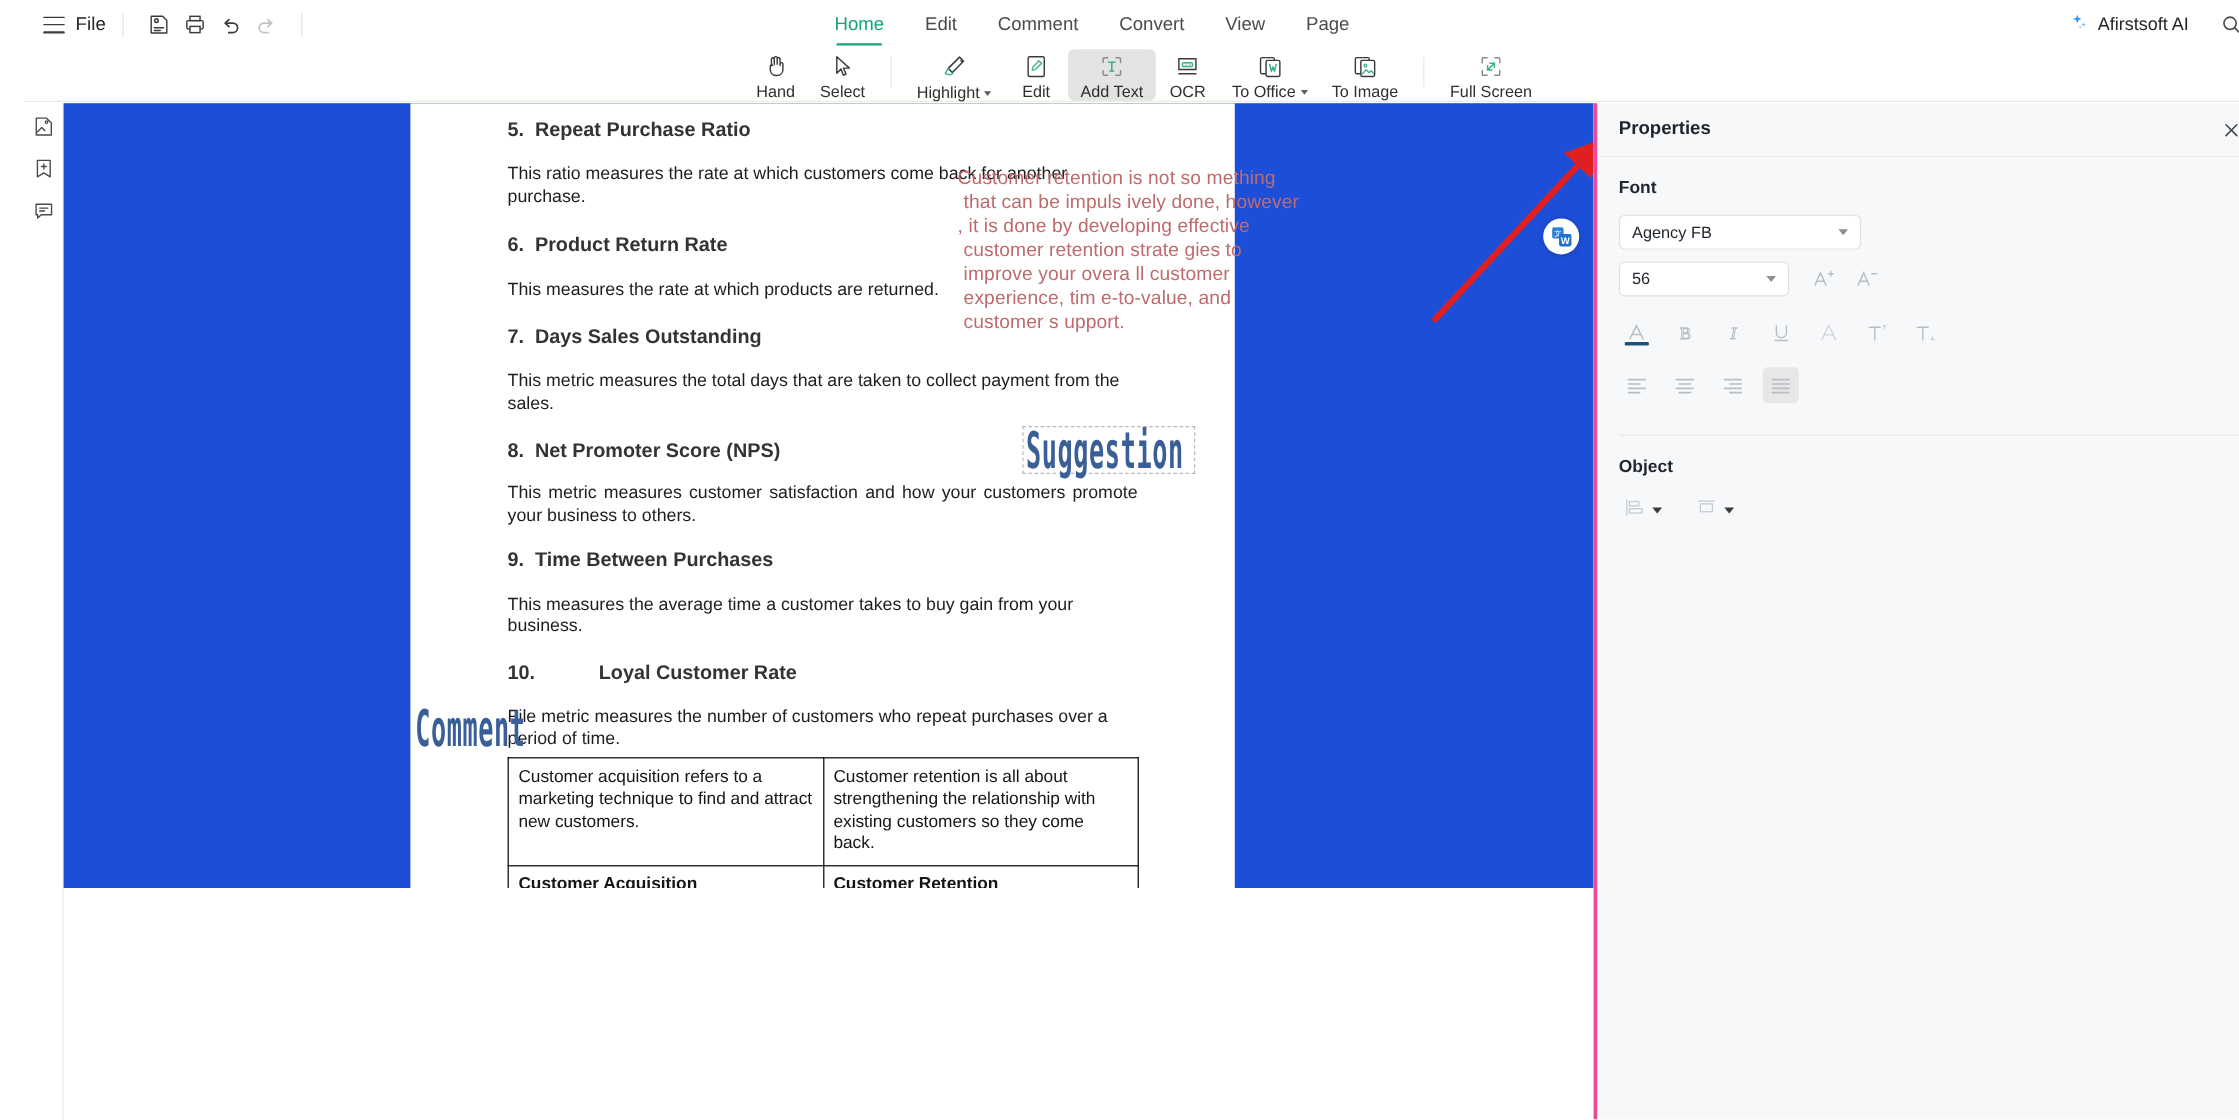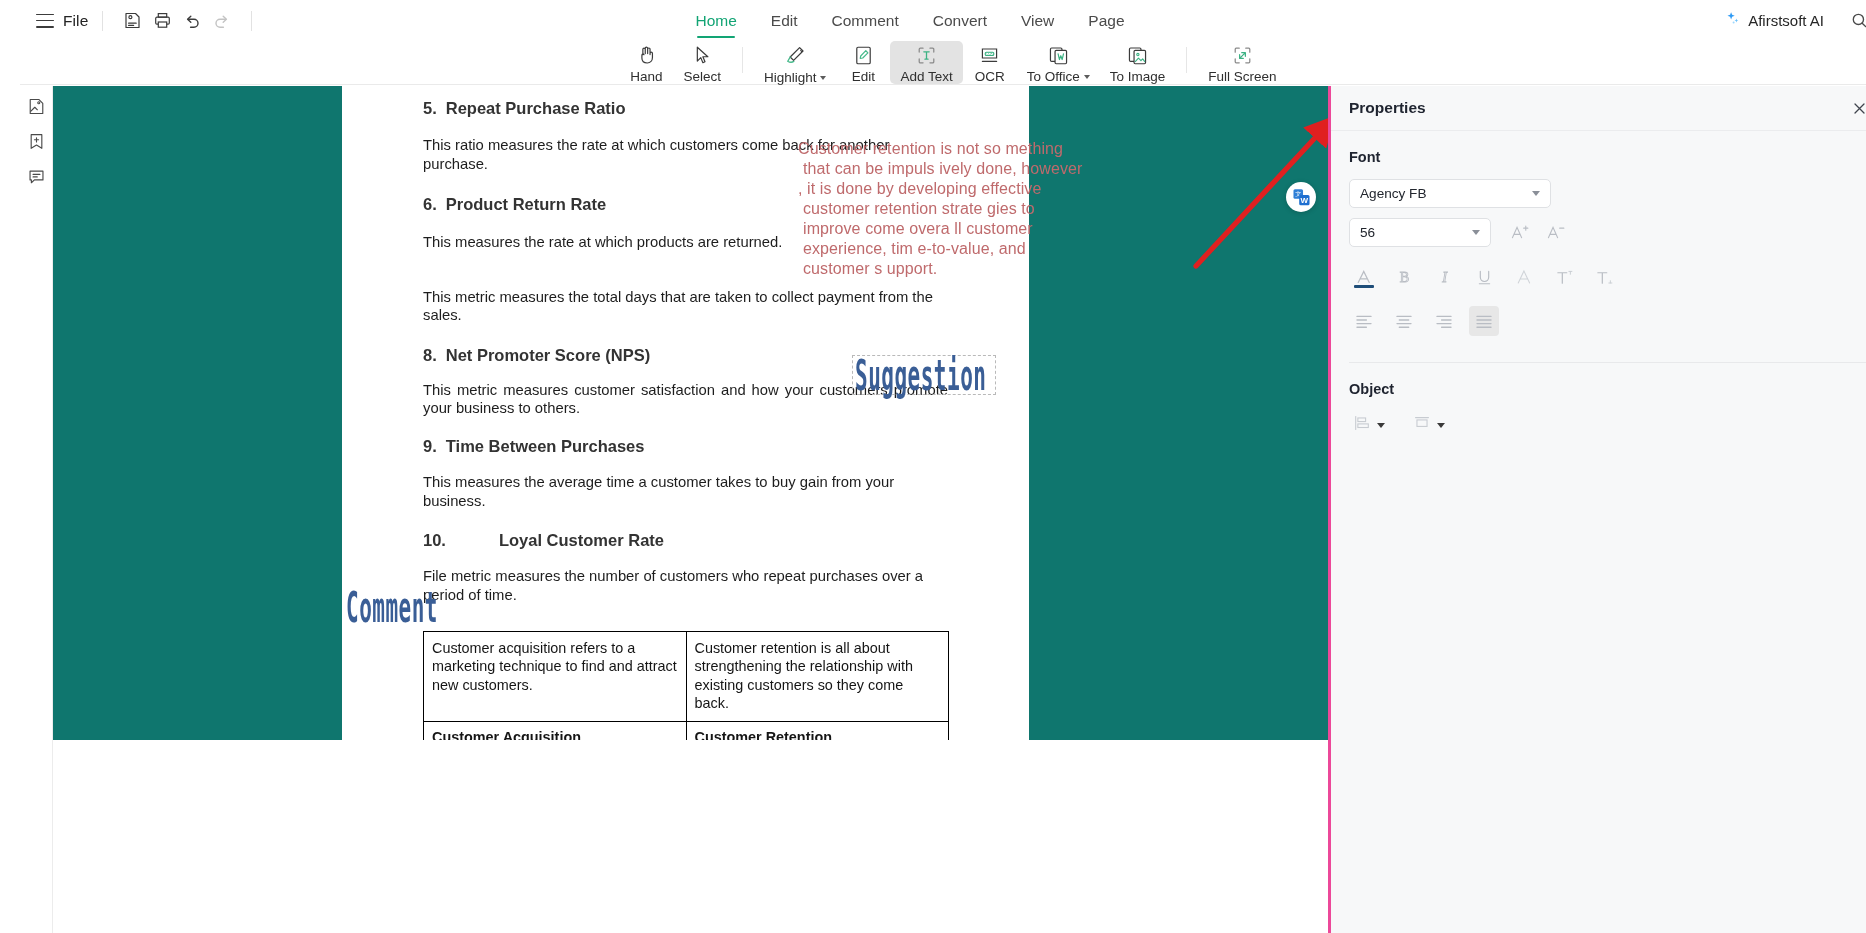--- a/index.html
+++ b/index.html
@@ -75,21 +75,21 @@
     position: absolute; left: 0; top: 86px; width: 33px; height: 847px;
     background: #ffffff; border-right: 1px solid #ececec;
     display: flex; flex-direction: column; align-items: center; padding-top: 9px; gap: 9px;
   }
   .lr-item { width: 26px; height: 26px; display: flex; align-items: center;
     justify-content: center; cursor: pointer; border-radius: 4px; }
 
   
   .viewer {
     position: absolute; left: 33px; top: 86px; width: 1275px; height: 654px;
-    background: #0f766e; overflow: hidden;
+    background: #1d4ed8; overflow: hidden;
   }
   .page {
     position: absolute; left: 289px; top: 0; width: 687px; height: 847px;
     background: #ffffff;
   }
   .page-content { position: relative; width: 687px; padding: 0 0 0 0; }
 
   
   .doc { font-family: "Liberation Sans", sans-serif; color: #1b1b1b; }
   .h-num {
@@ -444,20 +444,23 @@
         <div style="height:21px"></div>
 
         <div class="h-num">
           <span>6.</span><span class="sp1"></span><span>Product Return Rate</span>
         </div>
         <div style="height:17px"></div>
         <div class="para">This measures the rate at which products are returned.</div>
 
         <div style="height:20px"></div>
 
+        <div class="h-num">
+          <span>7.</span><span class="sp1"></span><span>Days Sales Outstanding</span>
+        </div>
         <div style="height:17px"></div>
         <div class="para">This metric measures the total days that are taken to collect payment from the sales.</div>
 
         <div style="height:20px"></div>
 
         <div class="h-num">
           <span>8.</span><span class="sp1"></span><span>Net Promoter Score (NPS)</span>
         </div>
         <div style="height:15px"></div>
         <div class="para just">This metric measures customer satisfaction and how your customers promote your business to others.</div>
@@ -481,21 +484,21 @@
         <div style="height:28px"></div>
 
         <div style="height:120px"></div>
       </div>
 
       <div class="redbox">
         <div class="ln1">Customer retention is not so  mething</div>
         <div class="ln2">that can be impuls  ively done, however</div>
         <div class="ln3">, it is done by developing effective</div>
         <div class="ln4">customer retention strate  gies to</div>
-        <div class="ln5">improve come overa  ll customer</div>
+        <div class="ln5">improve your overa  ll customer</div>
         <div class="ln6">experience, tim  e-to-value, and</div>
         <div class="ln7">customer s  upport.</div>
       </div>
 
       <div class="suggestion-box">
         <span class="agency">Suggestion</span>
       </div>
 
       <div class="comment-box">
         <span class="agency">Comment</span>

